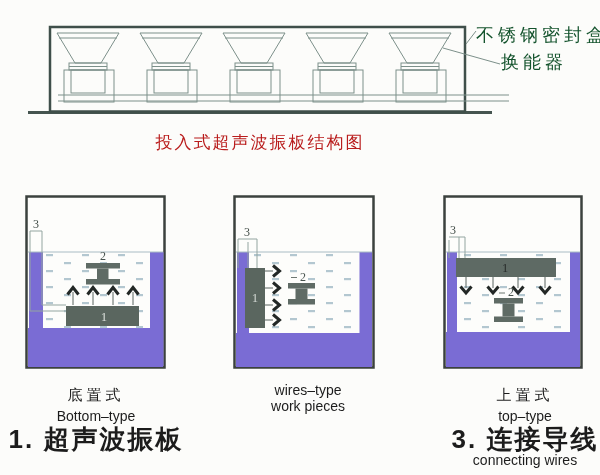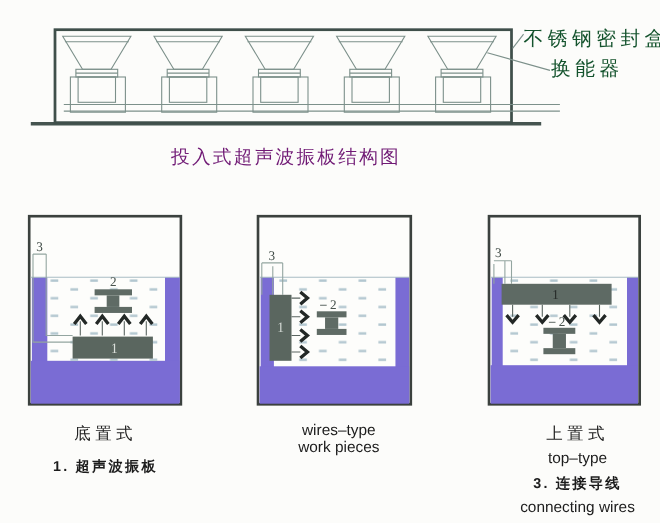--- a/index.html
+++ b/index.html
@@ -7,35 +7,35 @@
        font-family:"Liberation Sans",sans-serif;}
   .abs{position:absolute;}
   
   #top-diagram{left:0;top:0;width:600px;height:160px;}
   .cn-label{font-family:"Liberation Serif","DejaVu Serif",serif;color:#14532d;
             font-size:18px;letter-spacing:4px;white-space:nowrap;}
   #label-box{left:476px;top:23px;}
   #label-transducer{left:501px;top:50px;}
   #top-caption{left:120px;top:131px;width:280px;text-align:center;
                font-family:"Liberation Serif","DejaVu Serif",serif;
-               font-size:17px;letter-spacing:2px;color:#701a75;white-space:nowrap;}
+               font-size:17px;letter-spacing:2px;color:#b91c1c;white-space:nowrap;}
   
   .tank{position:absolute;top:195px;}
   #tank-1{left:25px;}
   #tank-2{left:233px;}
   #tank-3{left:443px;}
   svg text{font-family:"Liberation Serif","DejaVu Serif",serif;}
   
   .cap-col{position:absolute;top:382px;text-align:center;color:#1c1c1c;}
   #cap-1{left:4px;width:184px;}
   #cap-2{left:216px;width:184px;}
   #cap-3{left:432px;width:186px;}
   .cap-cn{font-size:15px;font-weight:normal;letter-spacing:4px;line-height:26px;}
   .cap-en{font-size:14px;line-height:16px;}
-  .leg-cn{font-size:13px;font-weight:bold;letter-spacing:2px;line-height:25px;margin-top:3px;}
+  .leg-cn{font-size:26px;font-weight:bold;letter-spacing:2px;line-height:25px;margin-top:3px;}
   .leg-en{font-size:14px;line-height:16px;}
 </style>
 </head>
 <body>
 
 <svg id="top-diagram" class="abs" width="600" height="160" viewBox="0 0 600 160">
 
   <line x1="28" y1="112.5" x2="492" y2="112.5" stroke="#45544f" stroke-width="3"></line>
 
   <rect x="50" y="27" width="415" height="84.5" fill="none" stroke="#3f4f4a" stroke-width="2.5"></rect>
@@ -215,20 +215,21 @@
     <rect x="51" y="103" width="29" height="5.5"></rect>
     <rect x="59.5" y="108.5" width="12" height="13"></rect>
     <rect x="51" y="121.5" width="29" height="5.5"></rect>
   </g>
   <line x1="56" y1="98" x2="62" y2="98" stroke="#48534e" stroke-width="0.8"></line>
   <text x="68" y="101" font-size="12" fill="#48534e" text-anchor="middle">2</text>
 </svg>
 
 <div id="cap-1" class="cap-col">
   <div class="cap-cn">底置式</div>
+  <div class="cap-en">Bottom–type</div>
   <div class="leg-cn">1. 超声波振板</div>
 </div>
 <div id="cap-2" class="cap-col">
   <div class="cap-en">wires–type</div>
   <div class="leg-en">work pieces</div>
 </div>
 <div id="cap-3" class="cap-col">
   <div class="cap-cn">上置式</div>
   <div class="cap-en">top–type</div>
   <div class="leg-cn">3. 连接导线</div>

